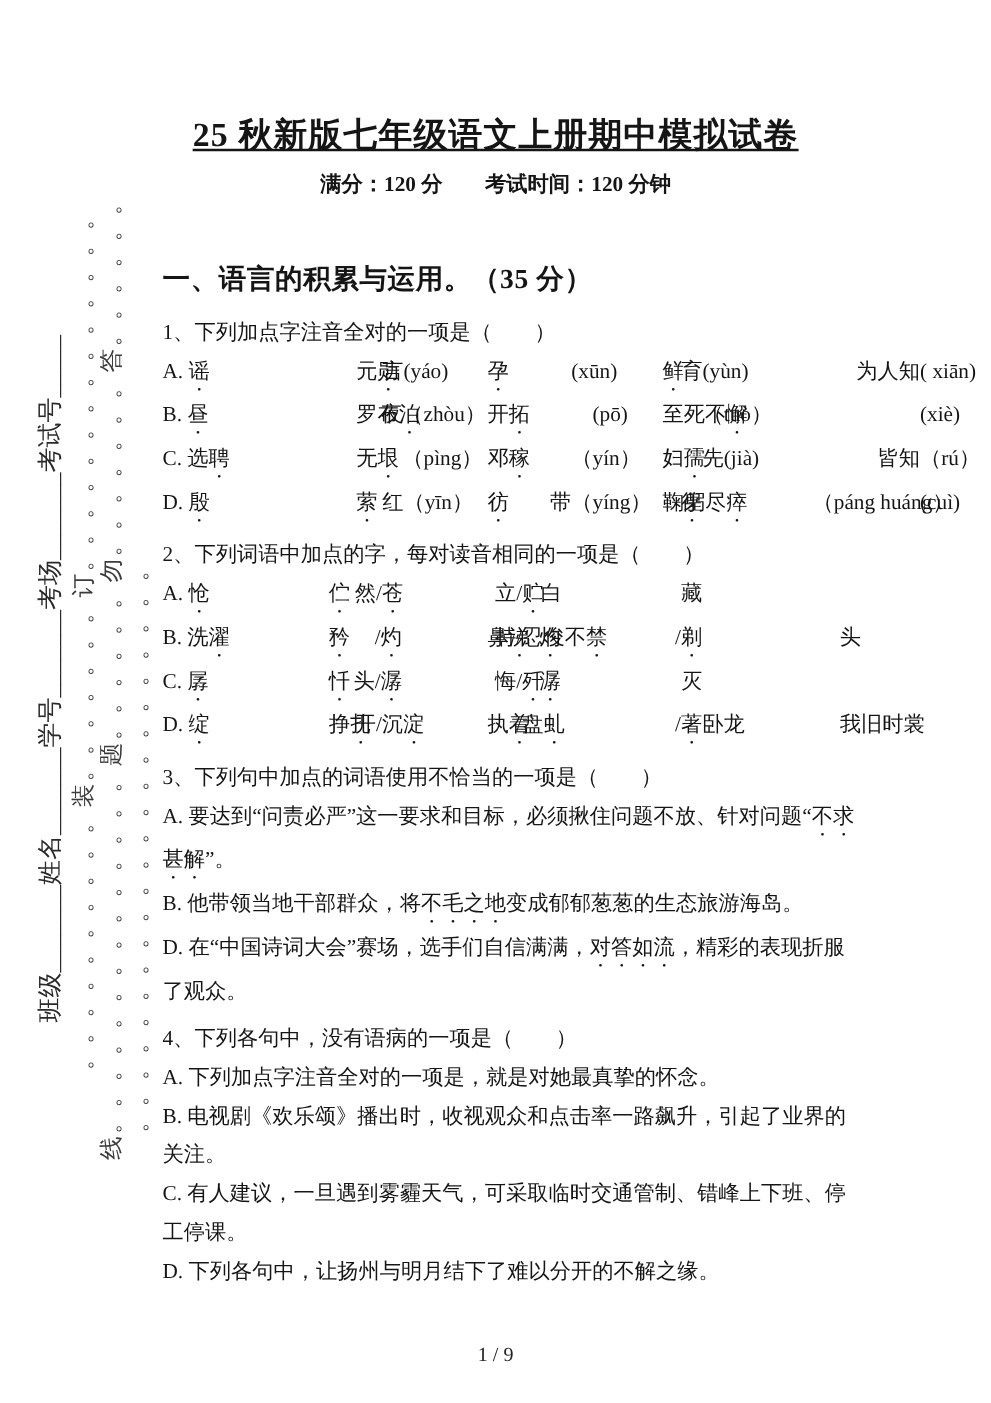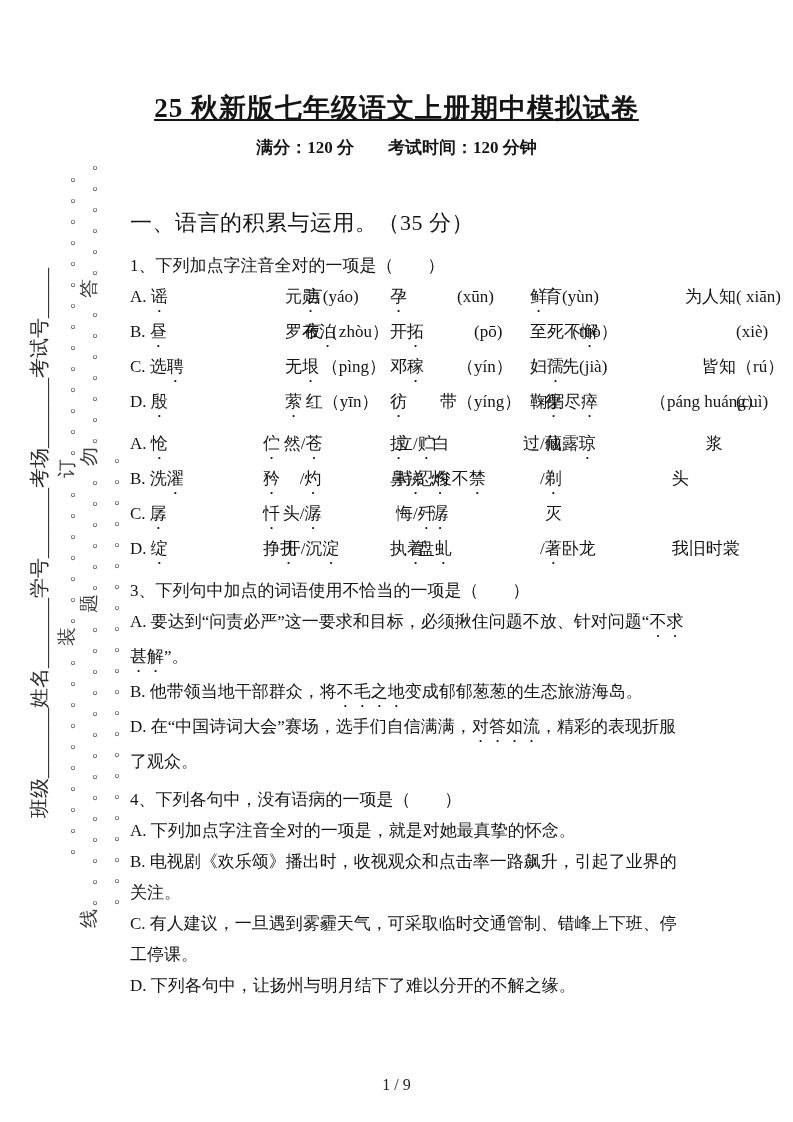--- a/index.html
+++ b/index.html
@@ -15,21 +15,21 @@
     letter-spacing:1px;
     text-decoration:underline;
   }
   .subtitle{
     text-align:center;font-size:17px;font-weight:bold;margin-top:10px;
   }
   .content{
     position:absolute;left:130px;top:208px;width:562px;
   }
   .section-heading{
-    font-size:22px;font-weight:normal;margin-bottom:12px;letter-spacing:0.5px;
+    font-size:22px;font-weight:bold;margin-bottom:12px;letter-spacing:0.5px;
   }
   .q{margin-top:7px;}
   .stem,.opt{font-size:17px;line-height:31px;}
   .opt-cols{display:flex;}
   .opt-cols span{display:inline-block;white-space:nowrap;}
   .layout-q1 .opt-cols span:nth-child(1){width:155px;}
   .layout-q1 .opt-cols span:nth-child(2){width:105px;}
   .layout-q1 .opt-cols span:nth-child(3){width:140px;}
   .layout-q2 .opt-cols span:nth-child(1){width:133px;}
   .layout-q2 .opt-cols span:nth-child(2){width:127px;}
@@ -88,24 +88,24 @@
           <span>妇<span class="dot">孺</span>皆知（rú）</span>
         </div>
         <div class="opt opt-cols">
           <span>D. <span class="dot">殷</span>红（yīn）</span>
           <span><span class="dot">萦</span>带（yíng）</span>
           <span><span class="dot">彷</span><span class="dot">徨</span>（páng huáng）</span>
           <span>鞠躬尽<span class="dot">瘁</span>(cuì)</span>
         </div>
       </div>
       <div class="q layout-q2">
+        <div class="stem">2、下列词语中加点的字，每对读音相同的一项是（　　）</div>
         <div class="opt opt-cols">
           <span>A. <span class="dot">怆</span>然/<span class="dot">苍</span>白</span>
           <span><span class="dot">伫</span>立/<span class="dot">贮</span>藏</span>
-          <span><span class="dot">掠</span>过/仙露<span class="dot">琼</span>浆</span>
         </div>
         <div class="opt opt-cols">
           <span>B. 洗<span class="dot">濯</span>/<span class="dot">灼</span><span class="dot">灼</span></span>
           <span><span class="dot">矜</span>持/忍俊不<span class="dot">禁</span></span>
           <span>鼻<span class="dot">涕</span>/<span class="dot">剃</span>头</span>
         </div>
         <div class="opt opt-cols">
           <span>C. <span class="dot">孱</span>头/<span class="dot">潺</span><span class="dot">潺</span></span>
           <span><span class="dot">忏</span>悔/<span class="dot">歼</span>灭</span>
         </div>

